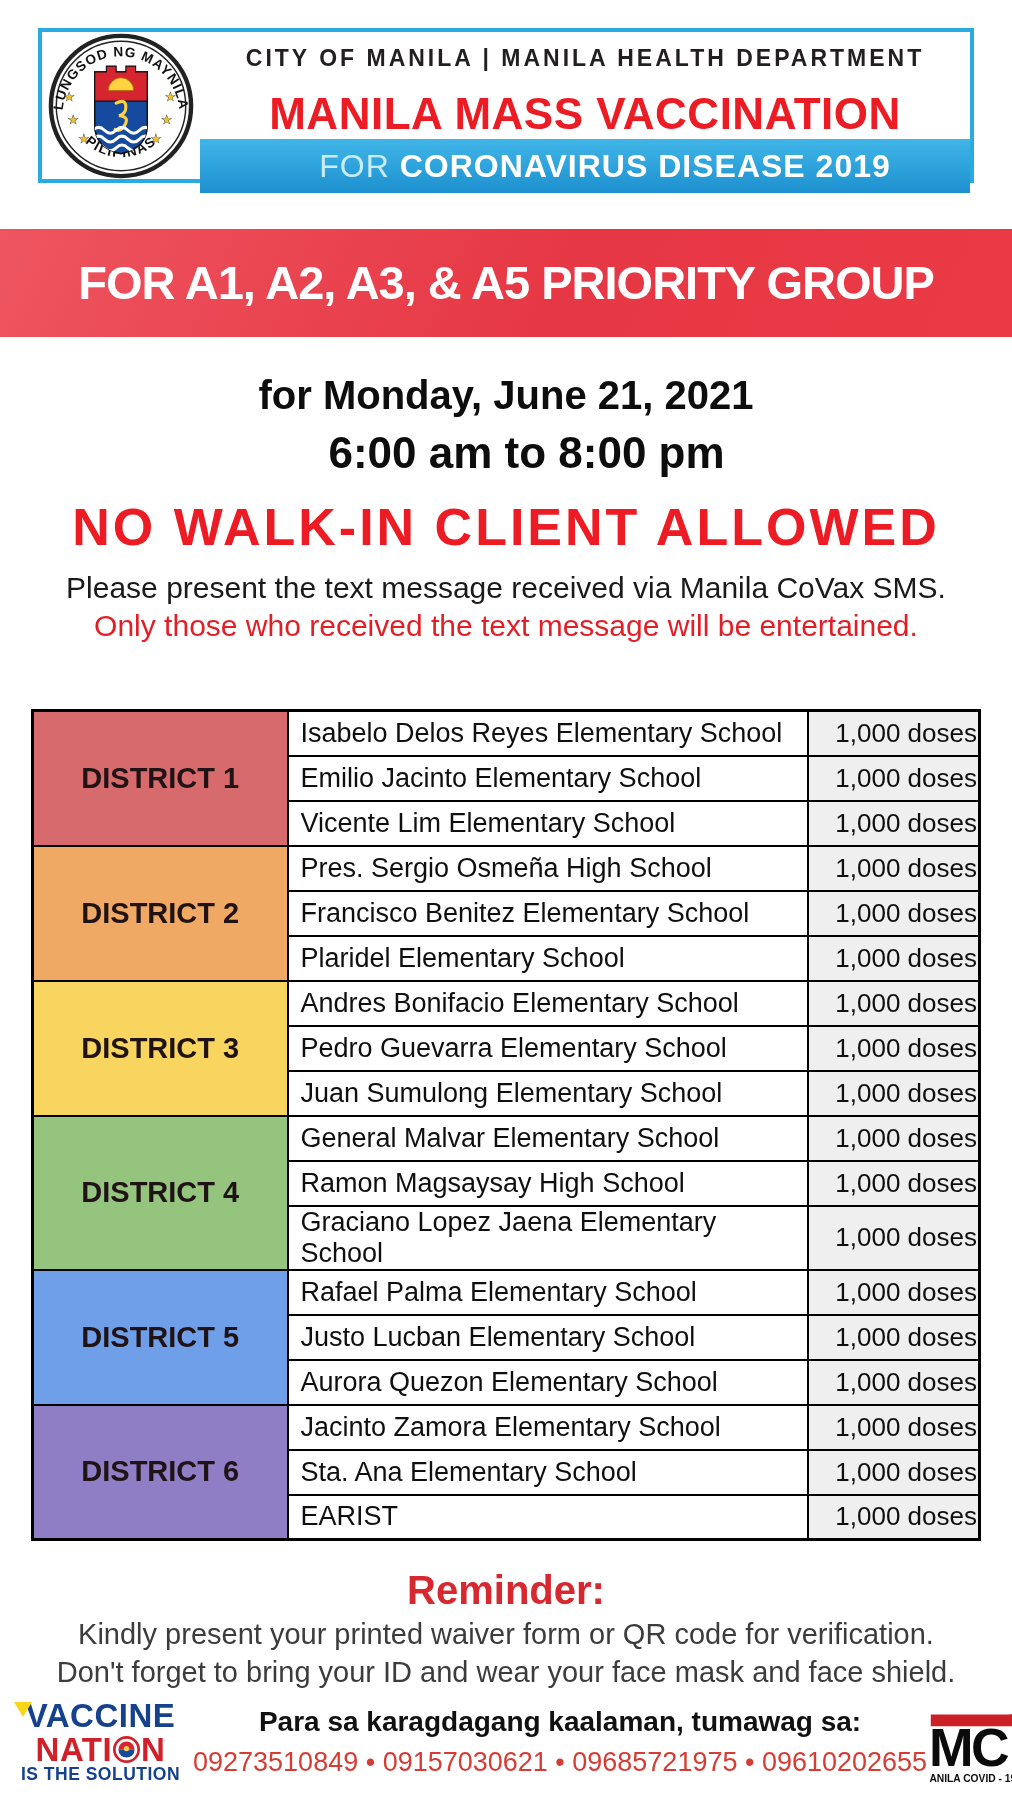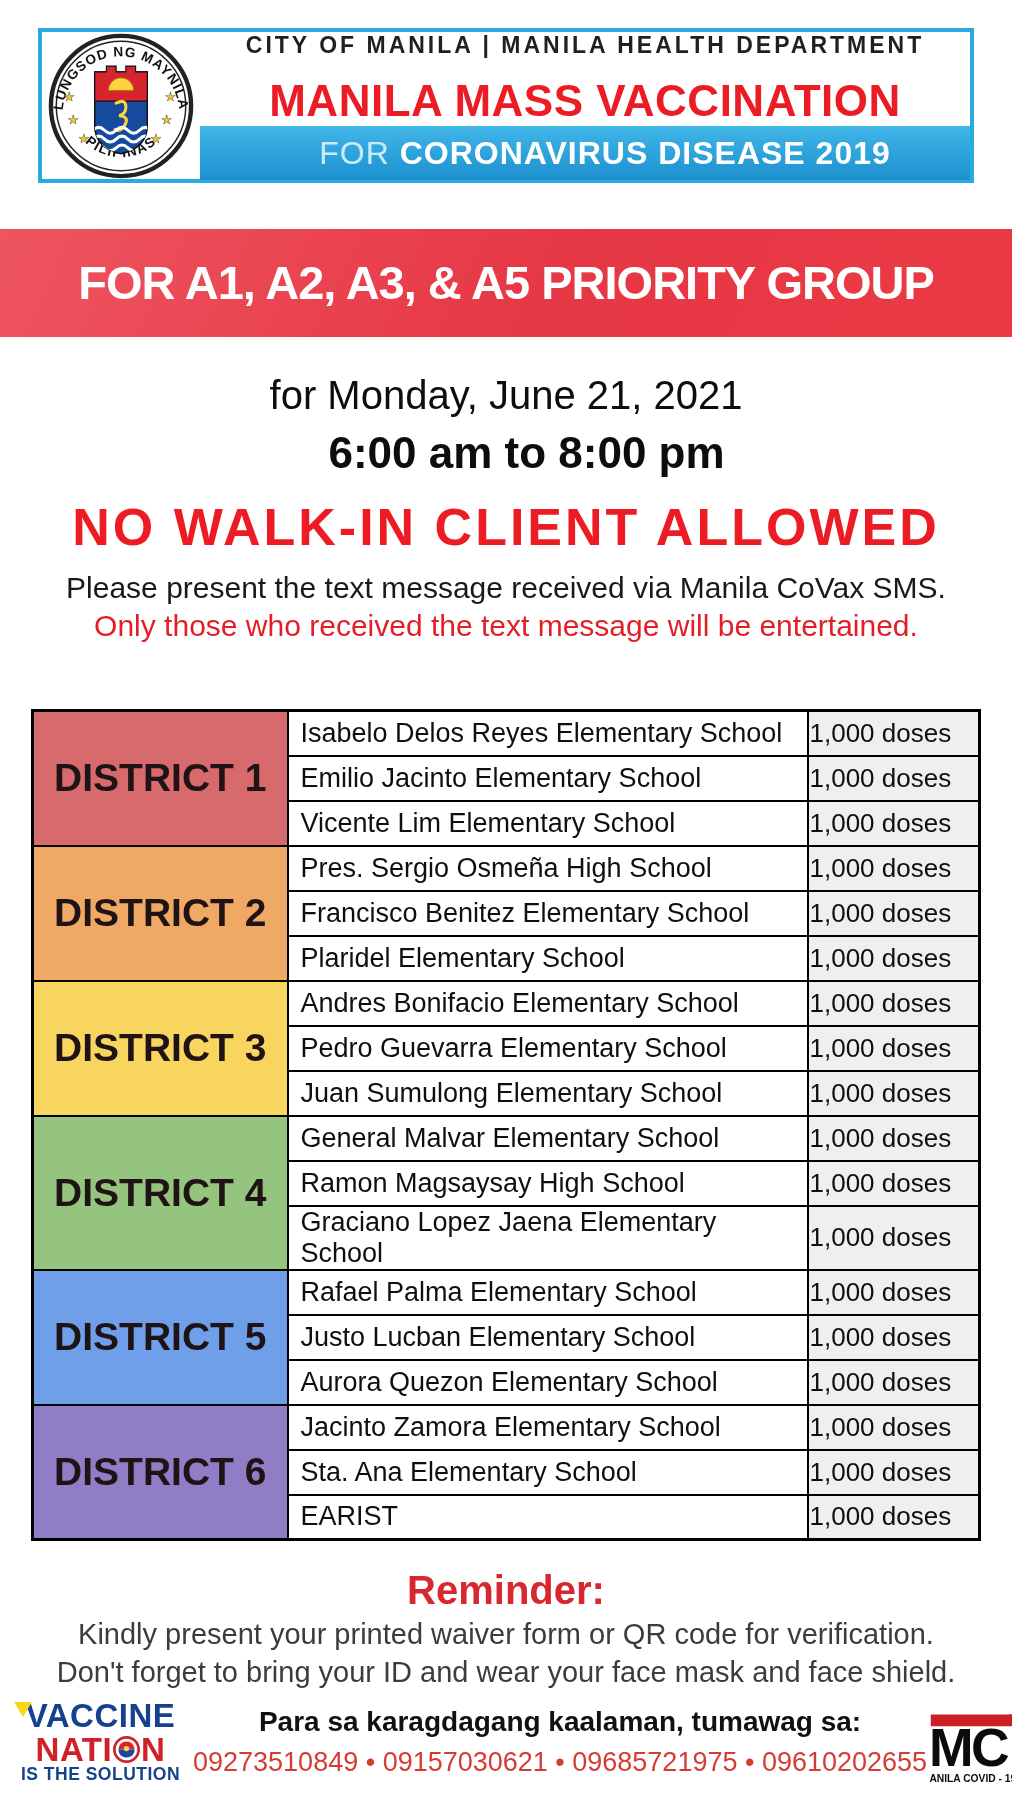--- a/index.html
+++ b/index.html
@@ -6,53 +6,53 @@
   body{font-family:"Liberation Sans", sans-serif; -webkit-font-smoothing:antialiased;}
   .page{position:relative;width:1012px;height:1800px;overflow:hidden;background:#fff;}
 
   
   .header-box{
     position:relative;margin:28px 38px 0 38px;height:147px;
     border:4px solid var(--cyan);background:#fff;display:flex;
   }
   .seal-wrap{flex:0 0 158px;display:flex;align-items:center;justify-content:center;}
   .header-content{flex:1;display:flex;flex-direction:column;text-align:center;}
-  .dept-line{font-size:23px;font-weight:700;letter-spacing:3px;color:#231f20;white-space:nowrap;}
+  .dept-line{margin-top:13px;font-size:23px;font-weight:700;letter-spacing:3px;color:#231f20;white-space:nowrap;}
   .title-line{margin-top:17px;font-size:44px;font-weight:800;letter-spacing:0.5px;color:var(--brand_red);white-space:nowrap;}
   .subtitle-bar{
     margin-top:auto;height:54px;line-height:54px;
     background:linear-gradient(180deg,#41b6e8 0%,#1d90cf 100%);
     font-size:32px;white-space:nowrap;padding-left:40px;
   }
   .subtitle-bar .for{color:#c8ecfb;font-weight:400;letter-spacing:1px;}
   .subtitle-bar .bold{color:#fff;font-weight:800;letter-spacing:1px;}
 
   
   .banner{
     margin-top:46px;height:108px;width:100%;
     background:linear-gradient(115deg,var(--banner_red_light) 0%,var(--banner_red_dark) 55%,#ea3a46 100%);
     color:#fff;text-align:center;display:flex;flex-direction:column;justify-content:center;
   }
   .banner-line{font-size:48px;font-weight:800;letter-spacing:0;line-height:54px;white-space:nowrap;}
   .banner-line sup{font-size:0.52em;position:relative;top:-0.05em;vertical-align:super;letter-spacing:1px;}
   .banner-line2{font-size:47px;font-weight:800;letter-spacing:-1px;line-height:54px;white-space:nowrap;}
 
   
-  .date-line{margin-top:30px;text-align:center;font-size:40px;font-weight:400;color:#0d0d0d;line-height:56px;}
+  .date-line{margin-top:30px;text-align:center;font-size:40px;font-weight:700;color:#0d0d0d;line-height:56px;}
   .time-line{text-align:center;font-size:44px;font-weight:700;color:#0d0d0d;line-height:60px;padding-left:41px;}
   .no-walkin{margin-top:16px;text-align:center;font-size:52px;font-weight:800;letter-spacing:3px;color:var(--no_walkin_red);line-height:56px;white-space:nowrap;}
   .sms1{margin-top:14px;text-align:center;font-size:30px;color:#1a1a1a;line-height:38px;}
   .sms2{text-align:center;font-size:30px;color:var(--alert_red);line-height:38px;}
 
   
   table.sched{border-collapse:collapse;margin:64px auto 0 auto;border:3px solid var(--table_border);}
   table.sched td{border:2px solid var(--table_border);height:45px;box-sizing:border-box;}
-  td.district-cell{width:255px;text-align:center;font-size:39px;font-weight:700;color:#201316;}
+  td.district-cell{width:255px;text-align:center;font-size:29px;font-weight:700;color:#201316;}
   td.school-cell{width:520px;background:#fff;font-size:27px;color:#0f0f0f;padding:0 4px 0 12px;}
-  td.doses-cell{width:172px;background:var(--doses_bg);text-align:left;font-size:26px;color:#0f0f0f;}
+  td.doses-cell{width:172px;background:var(--doses_bg);text-align:right;font-size:26px;color:#0f0f0f;}
 
   
   .reminder-title{margin-top:24px;text-align:center;font-size:40px;font-weight:800;color:var(--reminder_red);line-height:50px;}
   .reminder-line{text-align:center;font-size:29px;color:#3c3c3c;line-height:38px;}
   .reminder-line:first-of-type{margin-top:6px;}
 
   
   .footer{position:absolute;left:0;right:0;bottom:10px;display:flex;align-items:center;padding:0 8px;}
   .vn{position:relative;flex:0 0 185px;text-align:center;line-height:1.02;}
   .vn1{color:var(--blue_dark);font-size:33px;font-weight:800;letter-spacing:0.5px;}

